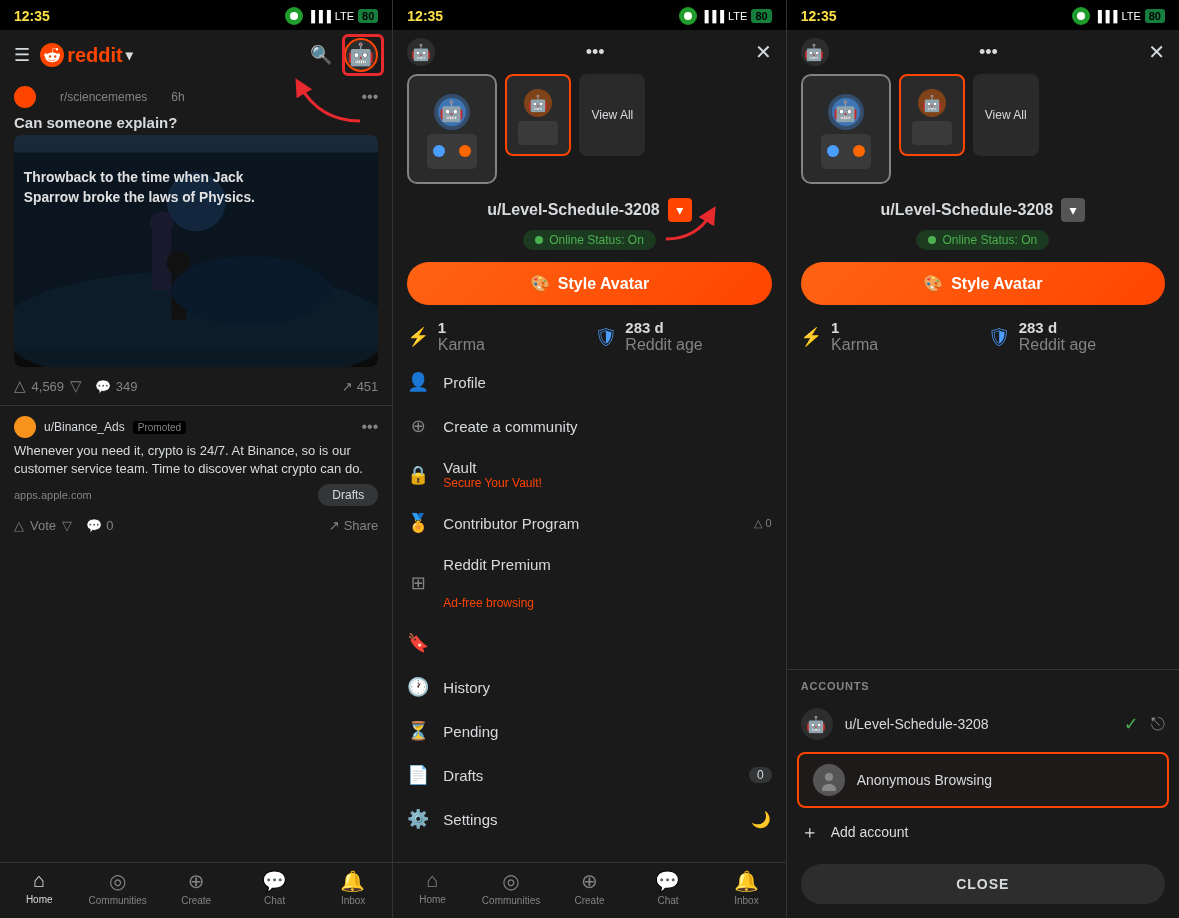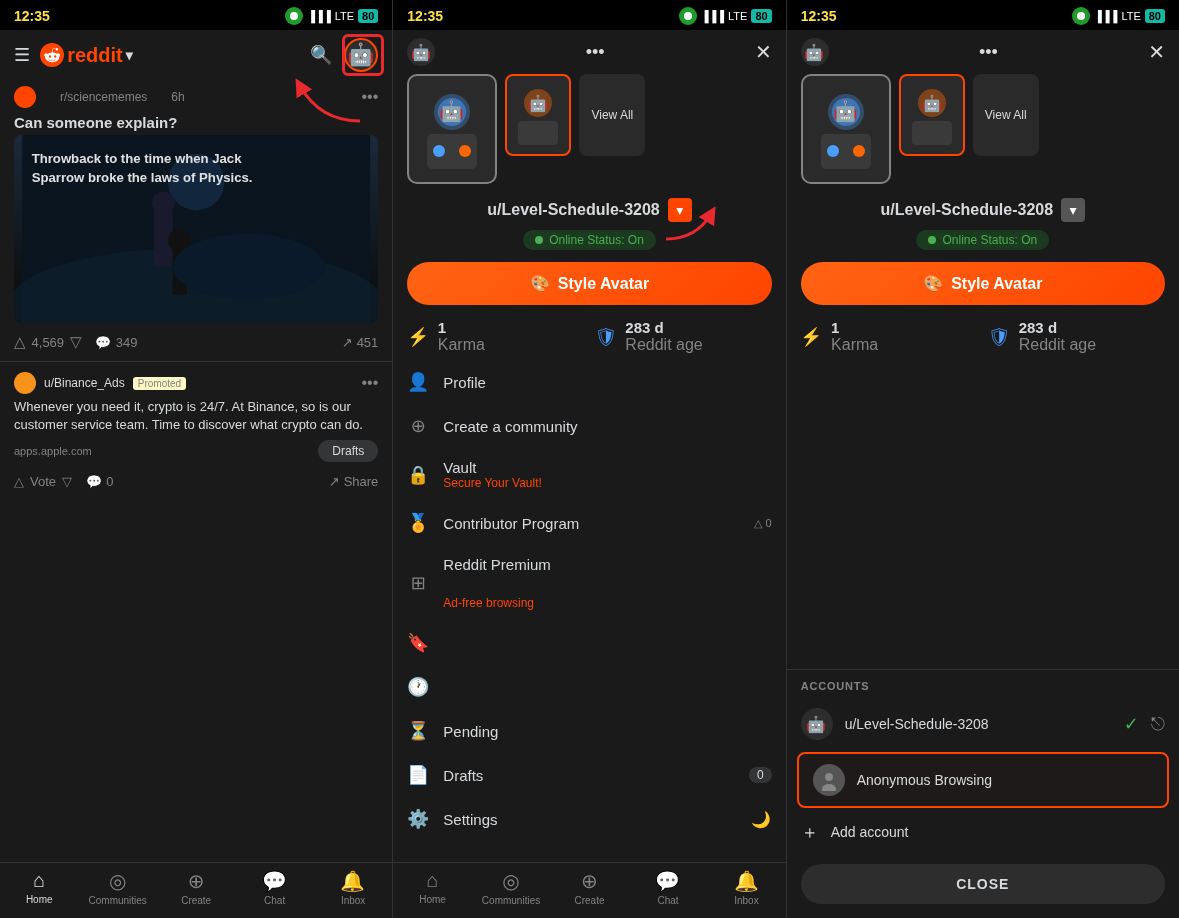--- a/index.html
+++ b/index.html
@@ -41,21 +41,21 @@
       font-weight: 600;
     }
     .status-icons {
       display: flex;
       align-items: center;
       gap: 4px;
       color: #fff;
       font-size: 11px;
     }
     .status-battery {
-      background: #14b8a6;
+      background: #15803d;
       color: #000;
       border-radius: 3px;
       padding: 1px 4px;
       font-size: 11px;
       font-weight: 700;
     }
     .status-icon-circle {
       width: 18px;
       height: 18px;
       background: #1e9c2c;
@@ -125,21 +125,21 @@
       padding: 4px 14px;
       color: #d7dadc;
       font-size: 15px;
       font-weight: 600;
     }
 
     .post-image {
       background: #0d1117;
       margin: 0 14px 4px;
       border-radius: 8px;
-      height: 188px;
+      height: 232px;
       display: flex;
       align-items: center;
       justify-content: center;
       overflow: hidden;
       position: relative;
     }
     .dark-scene {
       width: 100%;
       height: 100%;
       background: linear-gradient(180deg, #1a2a3a 0%, #0a0a0a 100%);
@@ -188,21 +188,21 @@
     .ad-post {
       padding: 6px 14px;
     }
     .ad-meta {
       display: flex;
       align-items: center;
       gap: 8px;
       margin-bottom: 4px;
     }
     .ad-badge {
-      background: #fef9c3;
+      background: #000000;
       color: #818384;
       font-size: 10px;
       padding: 1px 5px;
       border-radius: 3px;
     }
     .ad-title { color: #d7dadc; font-size: 13px; line-height: 1.4; }
     .ad-meta-row {
       display: flex;
       align-items: center;
       justify-content: space-between;
@@ -753,20 +753,21 @@
       <div style="display:flex;flex-direction:column;gap:23px;">
         <span class="menu-label">Reddit Premium</span>
         <span class="menu-sub">Ad-free browsing</span>
       </div>
     </div>
     <div class="menu-item">
       <span class="menu-icon">🔖</span>
     </div>
     <div class="menu-item">
       <span class="menu-icon">🕐</span>
+      <span class="menu-label">History</span>
     </div>
     <div class="menu-item">
       <span class="menu-icon">⏳</span>
       <span class="menu-label">Pending</span>
     </div>
     <div class="menu-item">
       <span class="menu-icon">📄</span>
       <span class="menu-label">Drafts</span>
       <span class="menu-badge">0</span>
     </div>

